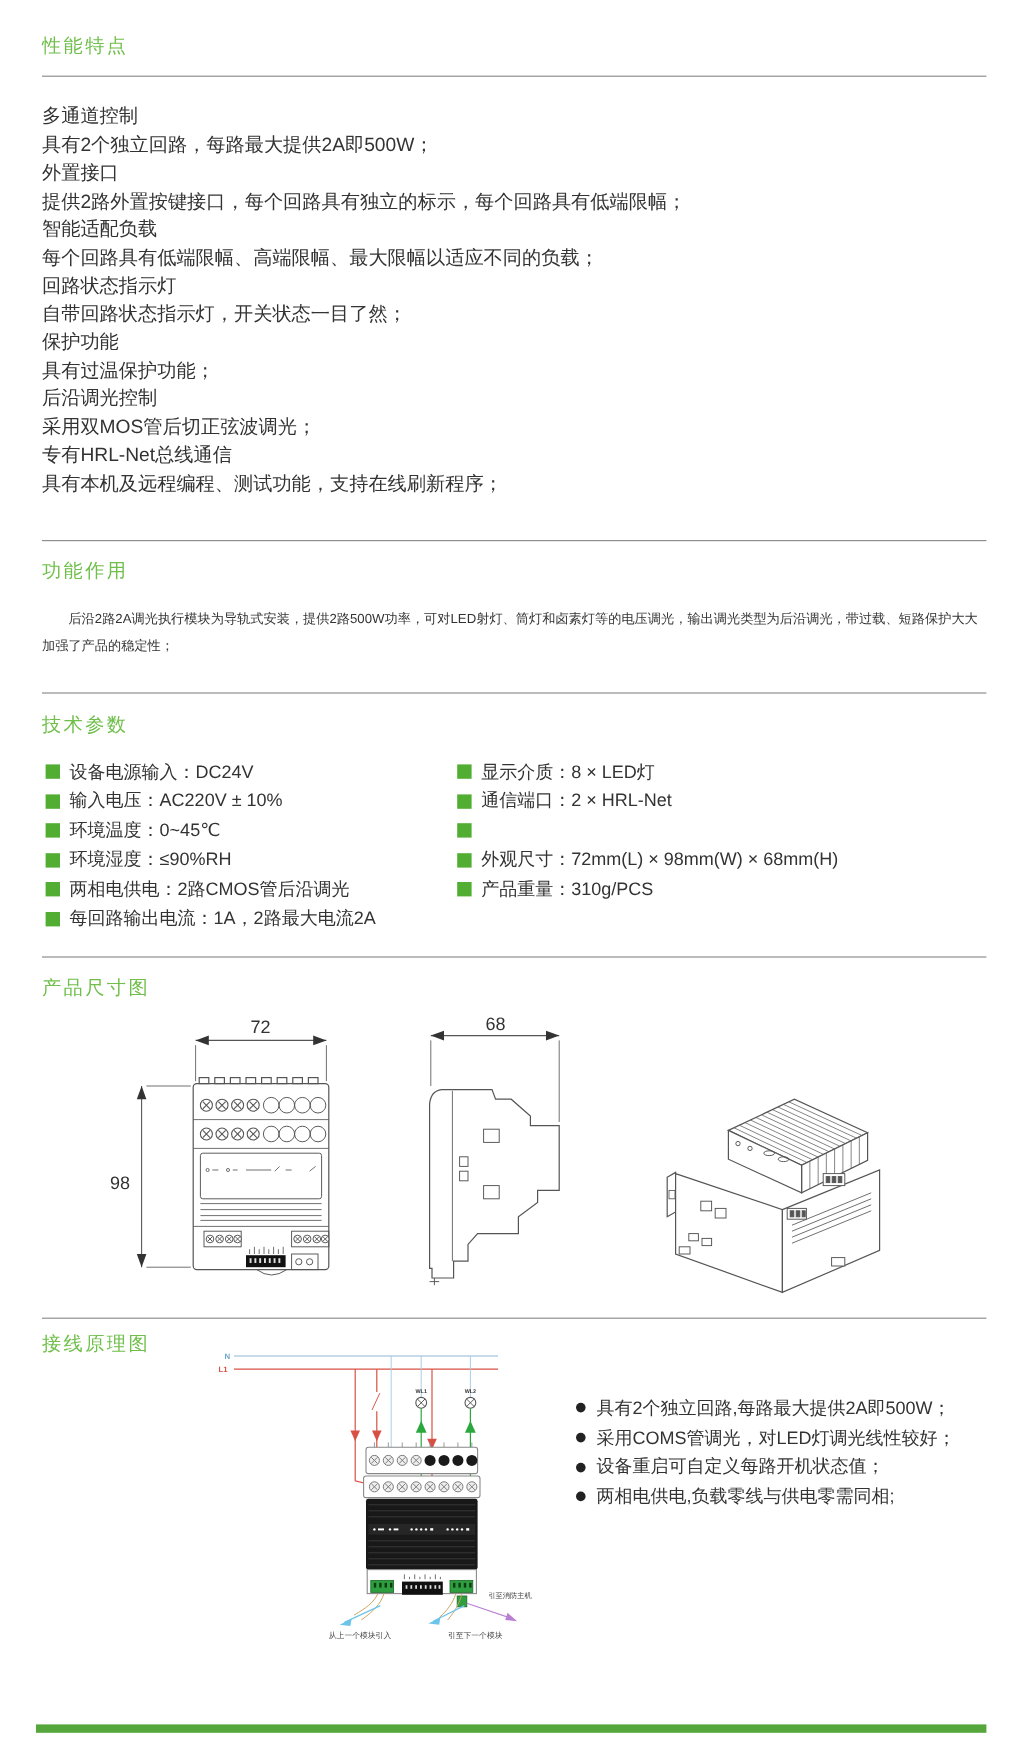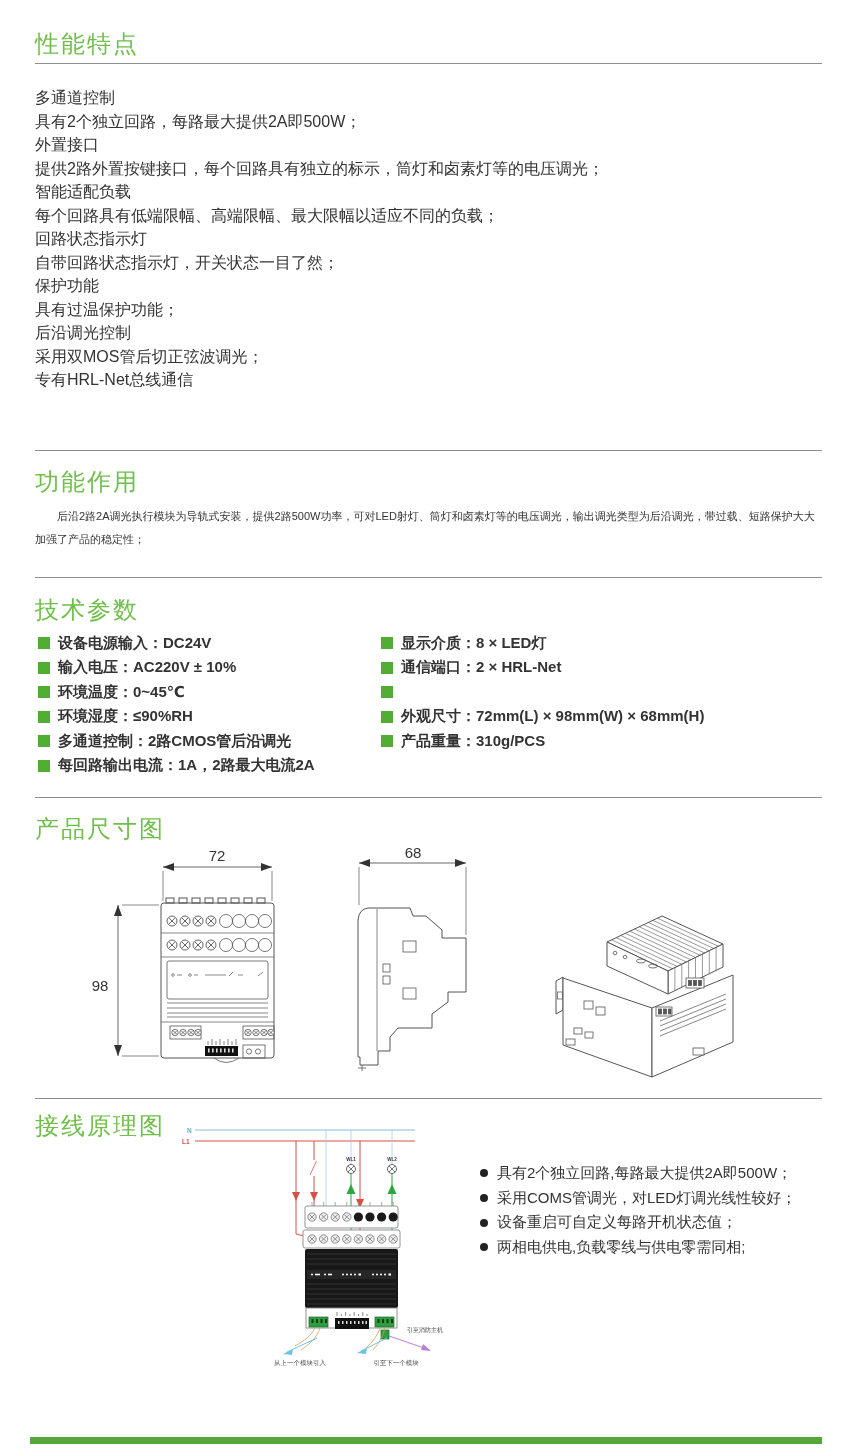--- a/index.html
+++ b/index.html
@@ -1,26 +1,26 @@
 <!DOCTYPE html>
 <html><head>
 <meta charset="utf-8">
 <style>
   html,body{margin:0;padding:0;background:#fff;}
   .page{position:relative;width:850px;height:1450px;background:#ffffff;overflow:hidden;
         font-family:"Liberation Sans","DejaVu Sans",sans-serif;color:#333;}
-  .sec-title{position:absolute;left:35px;margin:0;font-size:24px;font-weight:400;
+  .sec-title{position:absolute;left:35px;margin:0;font-size:16px;font-weight:400;
              color:#6fbf4a;letter-spacing:2px;}
   .divider{position:absolute;left:35px;width:787px;height:0;border:none;
            border-top:1px solid #8f8f8f;margin:0;}
   .features-list{position:absolute;left:35px;top:86px;font-size:16px;line-height:23.5px;}
   .features-list p{margin:0;}
   .para{position:absolute;left:35px;top:505px;width:786px;font-size:11px;
         line-height:23px;text-indent:2em;margin:0;}
-  .spec-col{position:absolute;top:631px;font-size:15px;font-weight:bold;}
+  .spec-col{position:absolute;top:631px;font-size:15px;}
   .spec-col.left{left:38px;width:335px;}
   .spec-col.right{left:381px;width:440px;text-align:center;}
   .spec-row{height:24.5px;display:flex;align-items:center;}
   .sq{width:12px;height:12px;background:#52ae32;margin-right:8px;flex:none;}
   .wiring-bullets{position:absolute;left:480px;top:1161px;font-size:15px;}
   .wb-row{height:24.7px;display:flex;align-items:center;}
   .dot{width:8px;height:8px;border-radius:50%;background:#222;margin-right:9px;flex:none;}
   .svg-dims{position:absolute;left:0;top:845px;}
   .svg-wiring{position:absolute;left:165px;top:1122px;}
   .bottom-bar{position:absolute;left:30px;top:1437px;width:792px;height:7px;background:#55a73c;}
@@ -31,30 +31,31 @@
 <body>
 
 <div class="page">
 
   <h2 class="sec-title" style="top:28px">性能特点</h2>
   <hr class="divider" style="top:63px">
   <div class="features-list">
     <p>多通道控制</p>
     <p>具有2个独立回路，每路最大提供2A即500W；</p>
     <p>外置接口</p>
-    <p>提供2路外置按键接口，每个回路具有独立的标示，筒灯和卤素灯等的电压调光；</p>
+    <p>提供2路外置按键接口，每个回路具有独立的标示，每个回路具有低端限幅；</p>
     <p>智能适配负载</p>
     <p>每个回路具有低端限幅、高端限幅、最大限幅以适应不同的负载；</p>
     <p>回路状态指示灯</p>
     <p>自带回路状态指示灯，开关状态一目了然；</p>
     <p>保护功能</p>
     <p>具有过温保护功能；</p>
     <p>后沿调光控制</p>
     <p>采用双MOS管后切正弦波调光；</p>
     <p>专有HRL-Net总线通信</p>
+    <p>具有本机及远程编程、测试功能，支持在线刷新程序；</p>
   </div>
 
   <hr class="divider" style="top:450px">
   <h2 class="sec-title" style="top:466px">功能作用</h2>
   <p class="para">后沿2路2A调光执行模块为导轨式安装，提供2路500W功率，可对LED射灯、筒灯和卤素灯等的电压调光，输出调光类型为后沿调光，带过载、短路保护大大加强了产品的稳定性；</p>
 
   <hr class="divider" style="top:577px">
   <h2 class="sec-title" style="top:594px">技术参数</h2>
   <div class="spec-col left">
     <div class="spec-row">
@@ -68,21 +69,21 @@
     <div class="spec-row">
         <span class="sq"></span>
         <span>环境温度：0~45℃</span>
       </div>
     <div class="spec-row">
         <span class="sq"></span>
         <span>环境湿度：≤90%RH</span>
       </div>
     <div class="spec-row">
         <span class="sq"></span>
-        <span>多通道控制：2路CMOS管后沿调光</span>
+        <span>两相电供电：2路CMOS管后沿调光</span>
       </div>
     <div class="spec-row">
         <span class="sq"></span>
         <span>每回路输出电流：1A，2路最大电流2A</span>
       </div>
   </div>
   <div class="spec-col right">
     <div class="spec-row">
         <span class="sq"></span>
         <span>显示介质：8 × LED灯</span>

